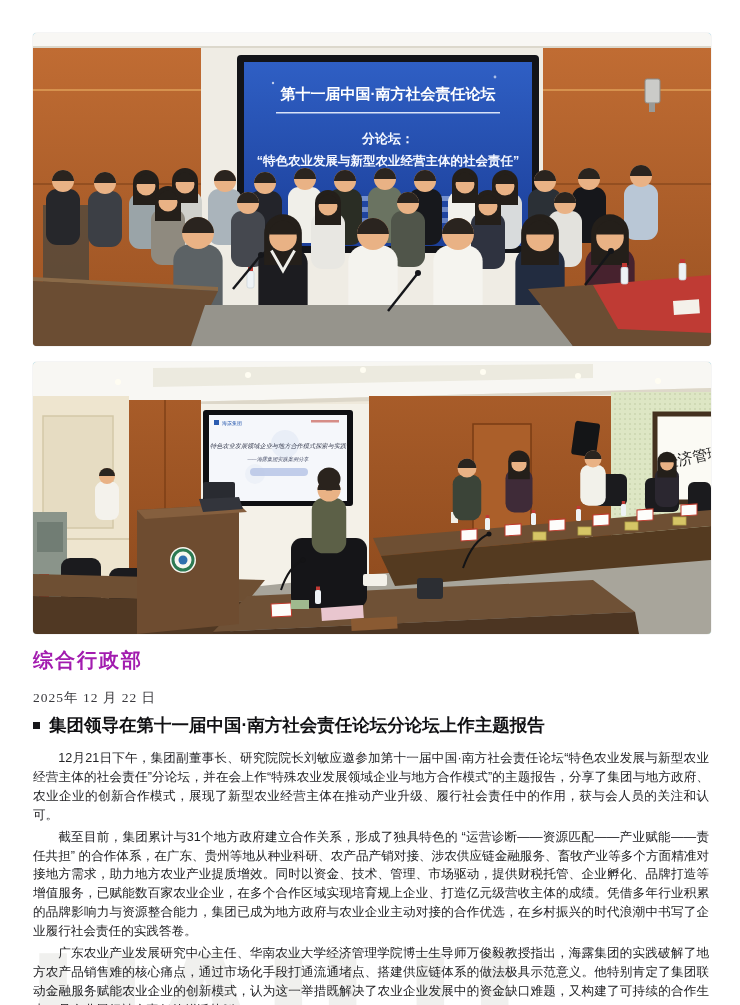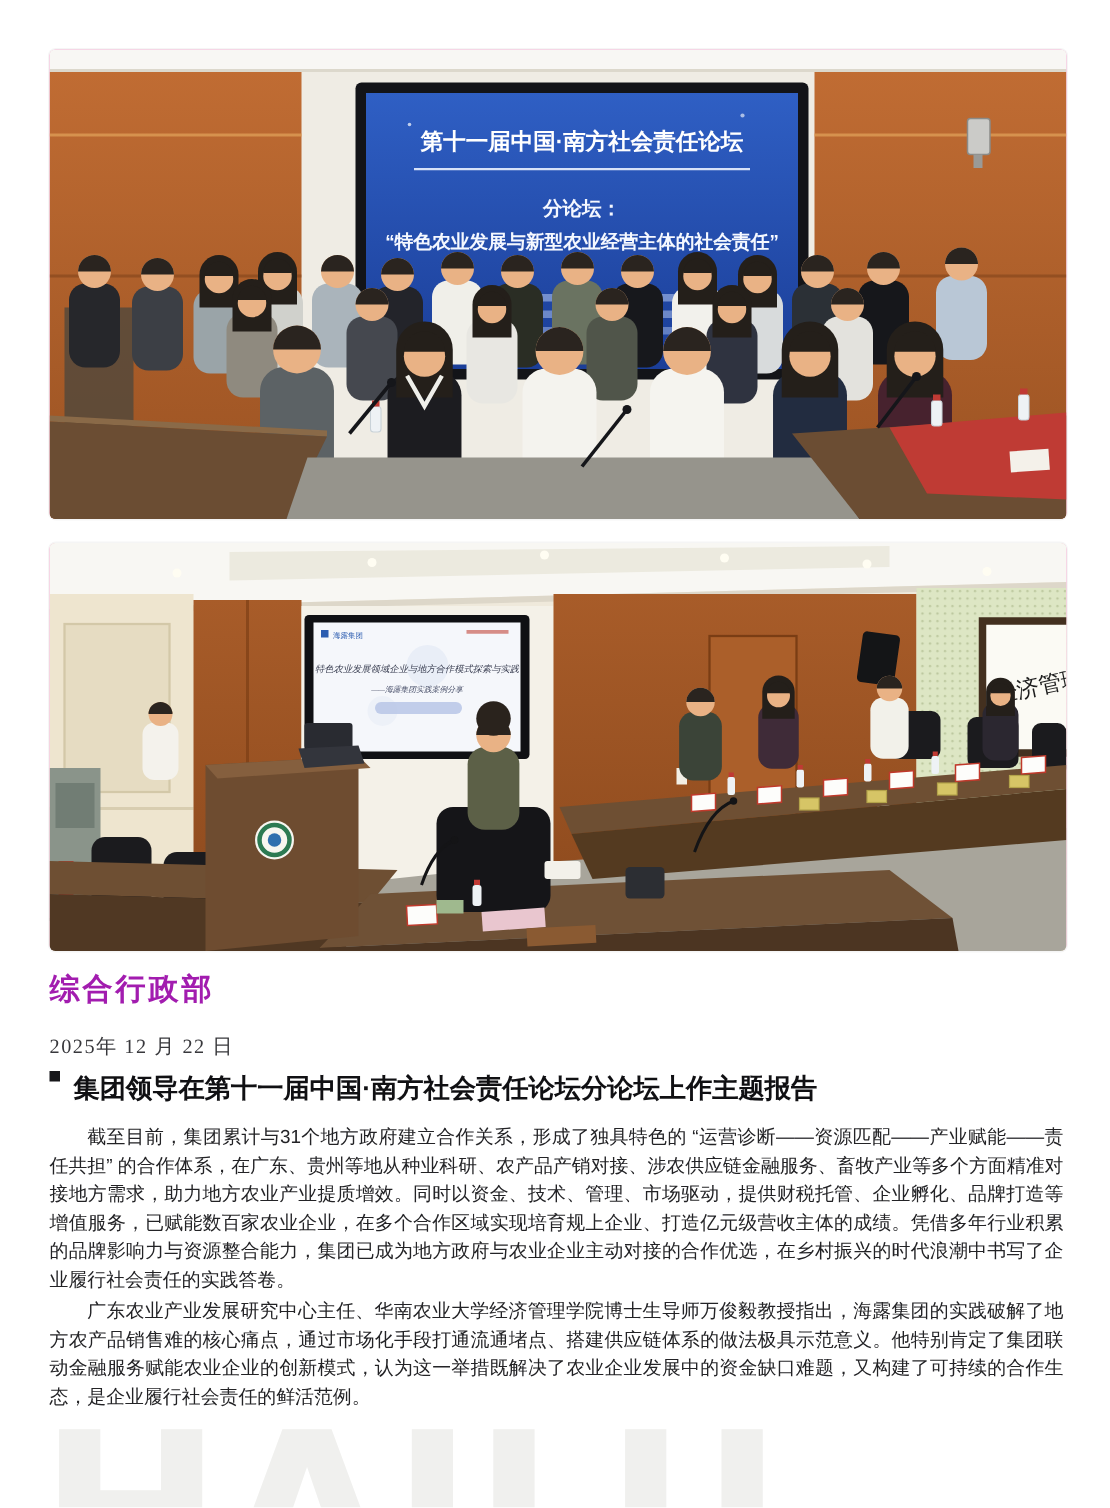--- a/index.html
+++ b/index.html
@@ -1,36 +1,36 @@
 <!DOCTYPE html>
 <html><head>
 <meta charset="utf-8">
 <title>综合行政部 2025 第100期</title>
 <style>
   html,body{margin:0;padding:0;background:#ffffff;}
   .page{position:relative;width:740px;height:1005px;background:#ffffff;overflow:hidden;
         font-family:"Liberation Sans",sans-serif;}
   .photo{position:absolute;left:33px;width:678px;margin:0;border-radius:4px;overflow:hidden;
-         background:#f9a8d4;box-shadow:0 0 0 1px rgba(0,0,0,.04);}
+         background:#0ea5e9;box-shadow:0 0 0 1px rgba(0,0,0,.04);}
   .photo svg{display:block;}
   #photo1{top:33px;height:313px;}
   #photo2{top:362px;height:272px;}
 
   .masthead{position:absolute;left:33px;top:649px;width:678px;height:52px;}
   .dept{font-family:"Liberation Serif",serif;font-weight:700;font-size:20px;color:#a21caf;
         letter-spacing:2px;line-height:1.1;}
   .date{font-family:"Liberation Serif",serif;font-size:13.5px;color:#38383c;margin-top:18px;
         letter-spacing:1px;}
   .badge{position:absolute;right:0;top:0;background:#1e2b4c;color:#ffffff;
          font-family:"Liberation Serif",serif;font-weight:700;font-size:19px;
          padding:5px 12px 7px;border-radius:9px;letter-spacing:1px;}
 
   .headline{position:absolute;left:33px;top:714px;width:678px;margin:0;
             font-size:17.5px;font-weight:700;color:#101013;
-            display:flex;align-items:flex-start;gap:9px;line-height:1.3;}
+            display:flex;align-items:center;gap:9px;line-height:1.3;}
   .bullet{width:7px;height:7px;background:#17171a;flex:none;}
 
   .article{position:absolute;left:33px;top:749px;width:676px;z-index:1;}
   .article p{margin:0 0 3px 0;font-size:12.6px;line-height:18.9px;color:#232326;
              text-align:justify;text-indent:2em;}
 
   .watermark{position:absolute;left:26px;top:936px;z-index:0;margin:0;
              font-family:"DejaVu Sans",sans-serif;font-weight:800;font-size:146px;
              line-height:1;color:#f0f0ee;letter-spacing:0;user-select:none;}
 </style>
@@ -377,18 +377,19 @@
     <div class="dept">综合行政部</div>
     <div class="date">2025年 12 月 22 日</div>
   </header>
 
   <h1 class="headline">
     <span class="bullet"></span>
     <span>集团领导在第十一届中国·南方社会责任论坛分论坛上作主题报告</span>
   </h1>
 
   <article class="article">
+    <p>12月21日下午，集团副董事长、研究院院长刘敏应邀参加第十一届中国·南方社会责任论坛“特色农业发展与新型农业经营主体的社会责任”分论坛，并在会上作“特殊农业发展领域企业与地方合作模式”的主题报告，分享了集团与地方政府、农业企业的创新合作模式，展现了新型农业经营主体在推动产业升级、履行社会责任中的作用，获与会人员的关注和认可。</p>
     <p>截至目前，集团累计与31个地方政府建立合作关系，形成了独具特色的 “运营诊断——资源匹配——产业赋能——责任共担” 的合作体系，在广东、贵州等地从种业科研、农产品产销对接、涉农供应链金融服务、畜牧产业等多个方面精准对接地方需求，助力地方农业产业提质增效。同时以资金、技术、管理、市场驱动，提供财税托管、企业孵化、品牌打造等增值服务，已赋能数百家农业企业，在多个合作区域实现培育规上企业、打造亿元级营收主体的成绩。凭借多年行业积累的品牌影响力与资源整合能力，集团已成为地方政府与农业企业主动对接的合作优选，在乡村振兴的时代浪潮中书写了企业履行社会责任的实践答卷。</p>
     <p>广东农业产业发展研究中心主任、华南农业大学经济管理学院博士生导师万俊毅教授指出，海露集团的实践破解了地方农产品销售难的核心痛点，通过市场化手段打通流通堵点、搭建供应链体系的做法极具示范意义。他特别肯定了集团联动金融服务赋能农业企业的创新模式，认为这一举措既解决了农业企业发展中的资金缺口难题，又构建了可持续的合作生态，是企业履行社会责任的鲜活范例。</p>
   </article>
 
   <div class="watermark">HAILU</div>
 </div>
 
 </body></html>

